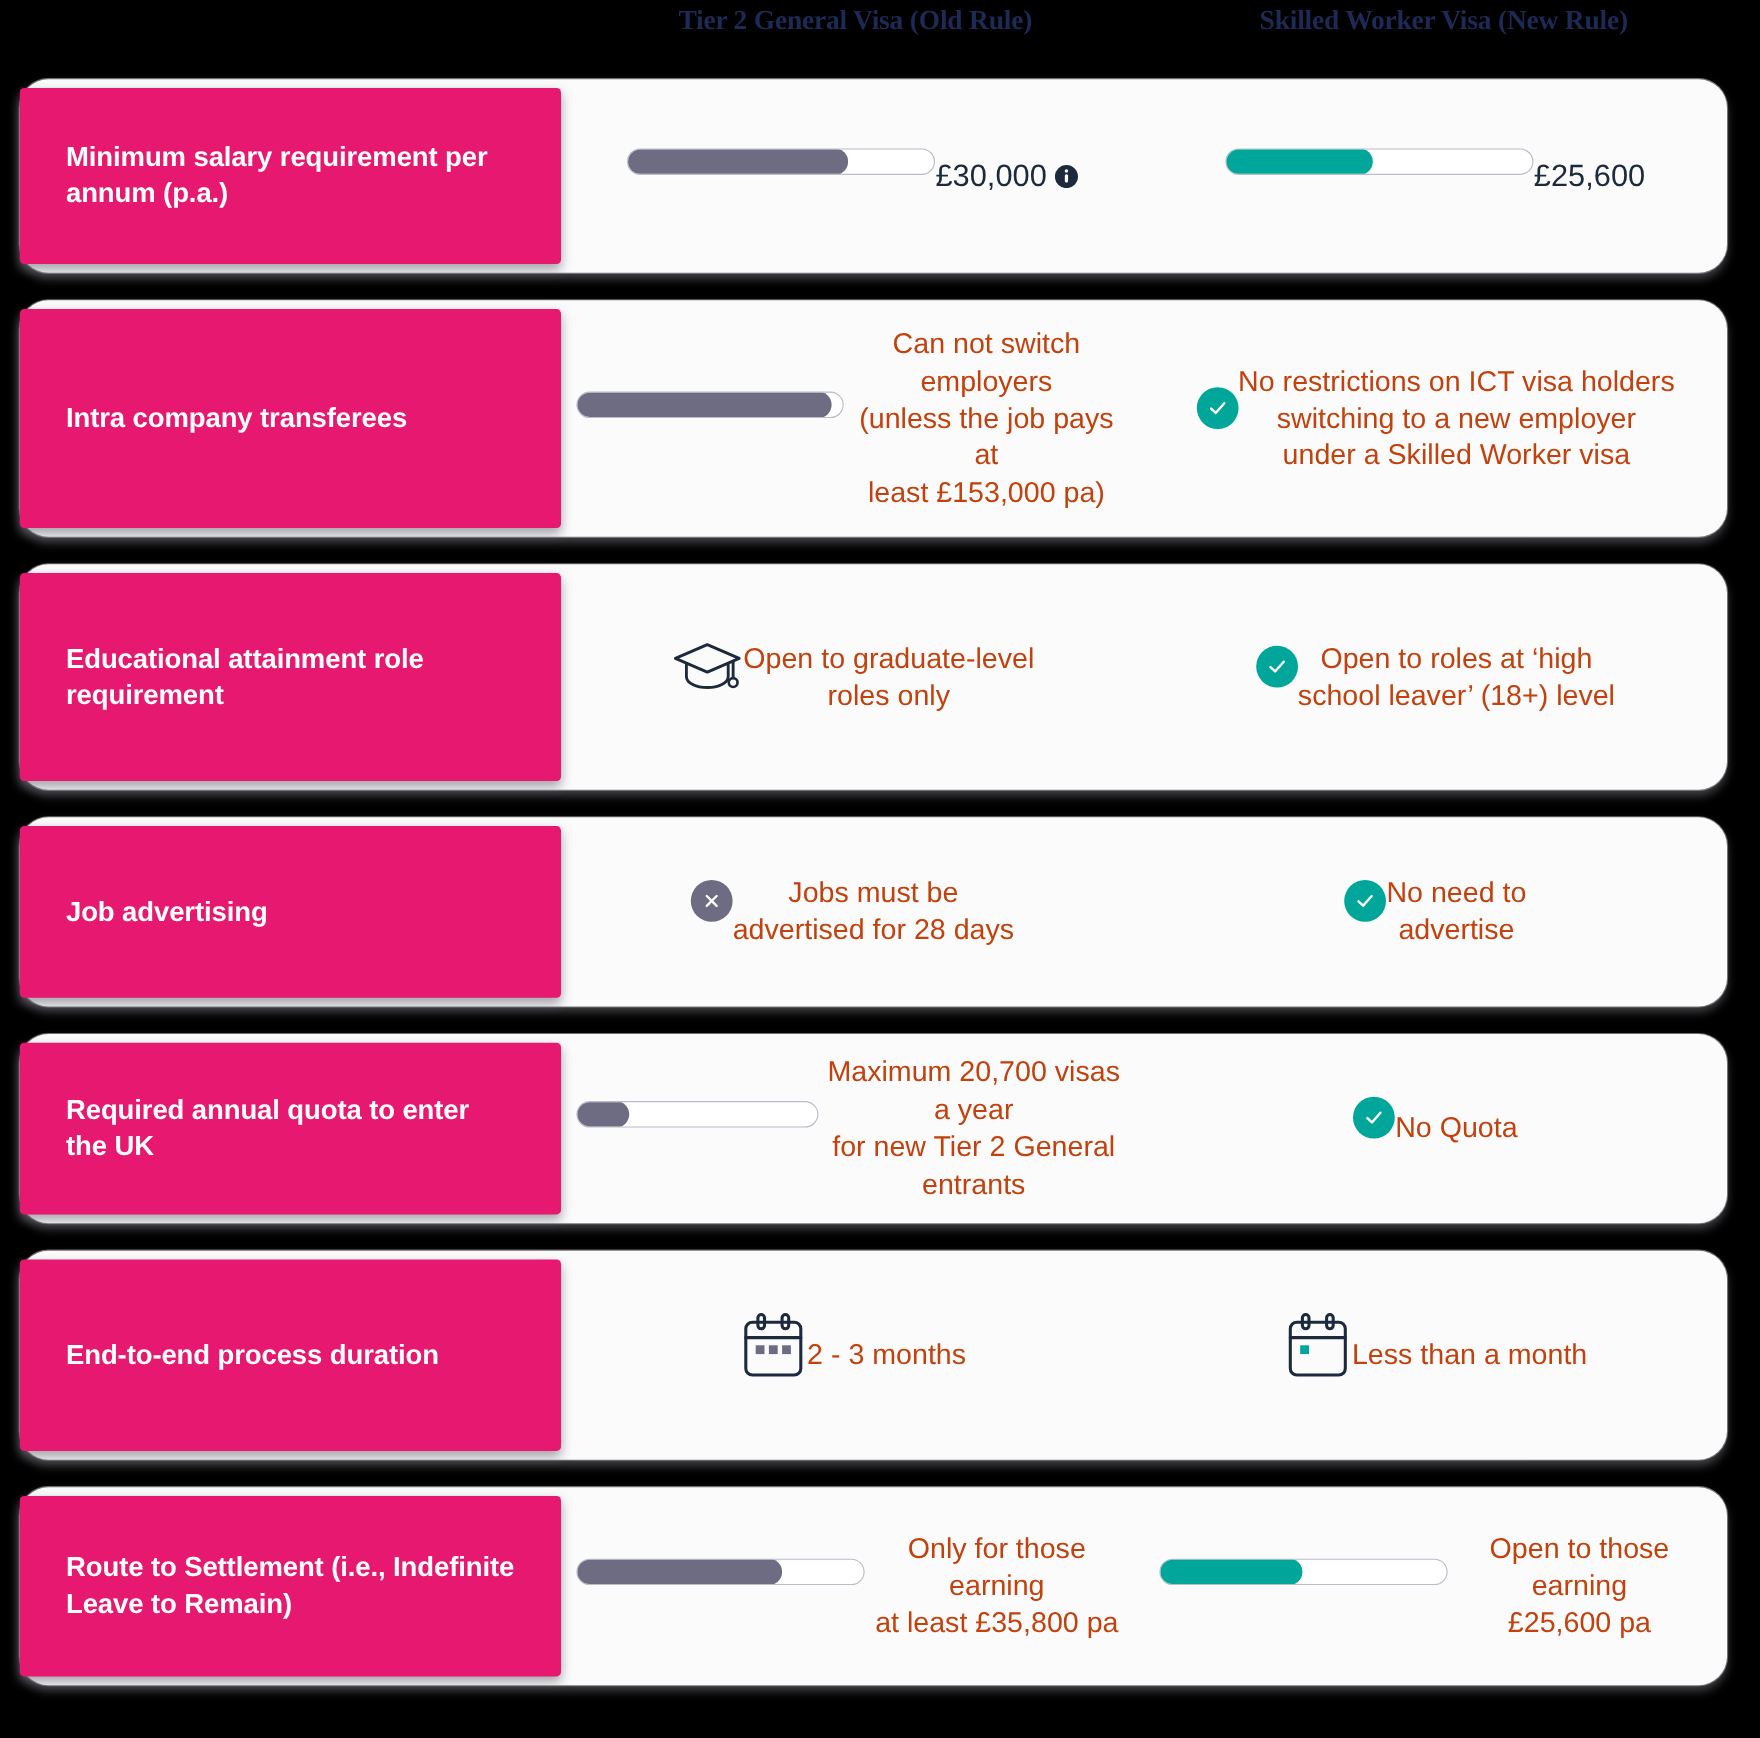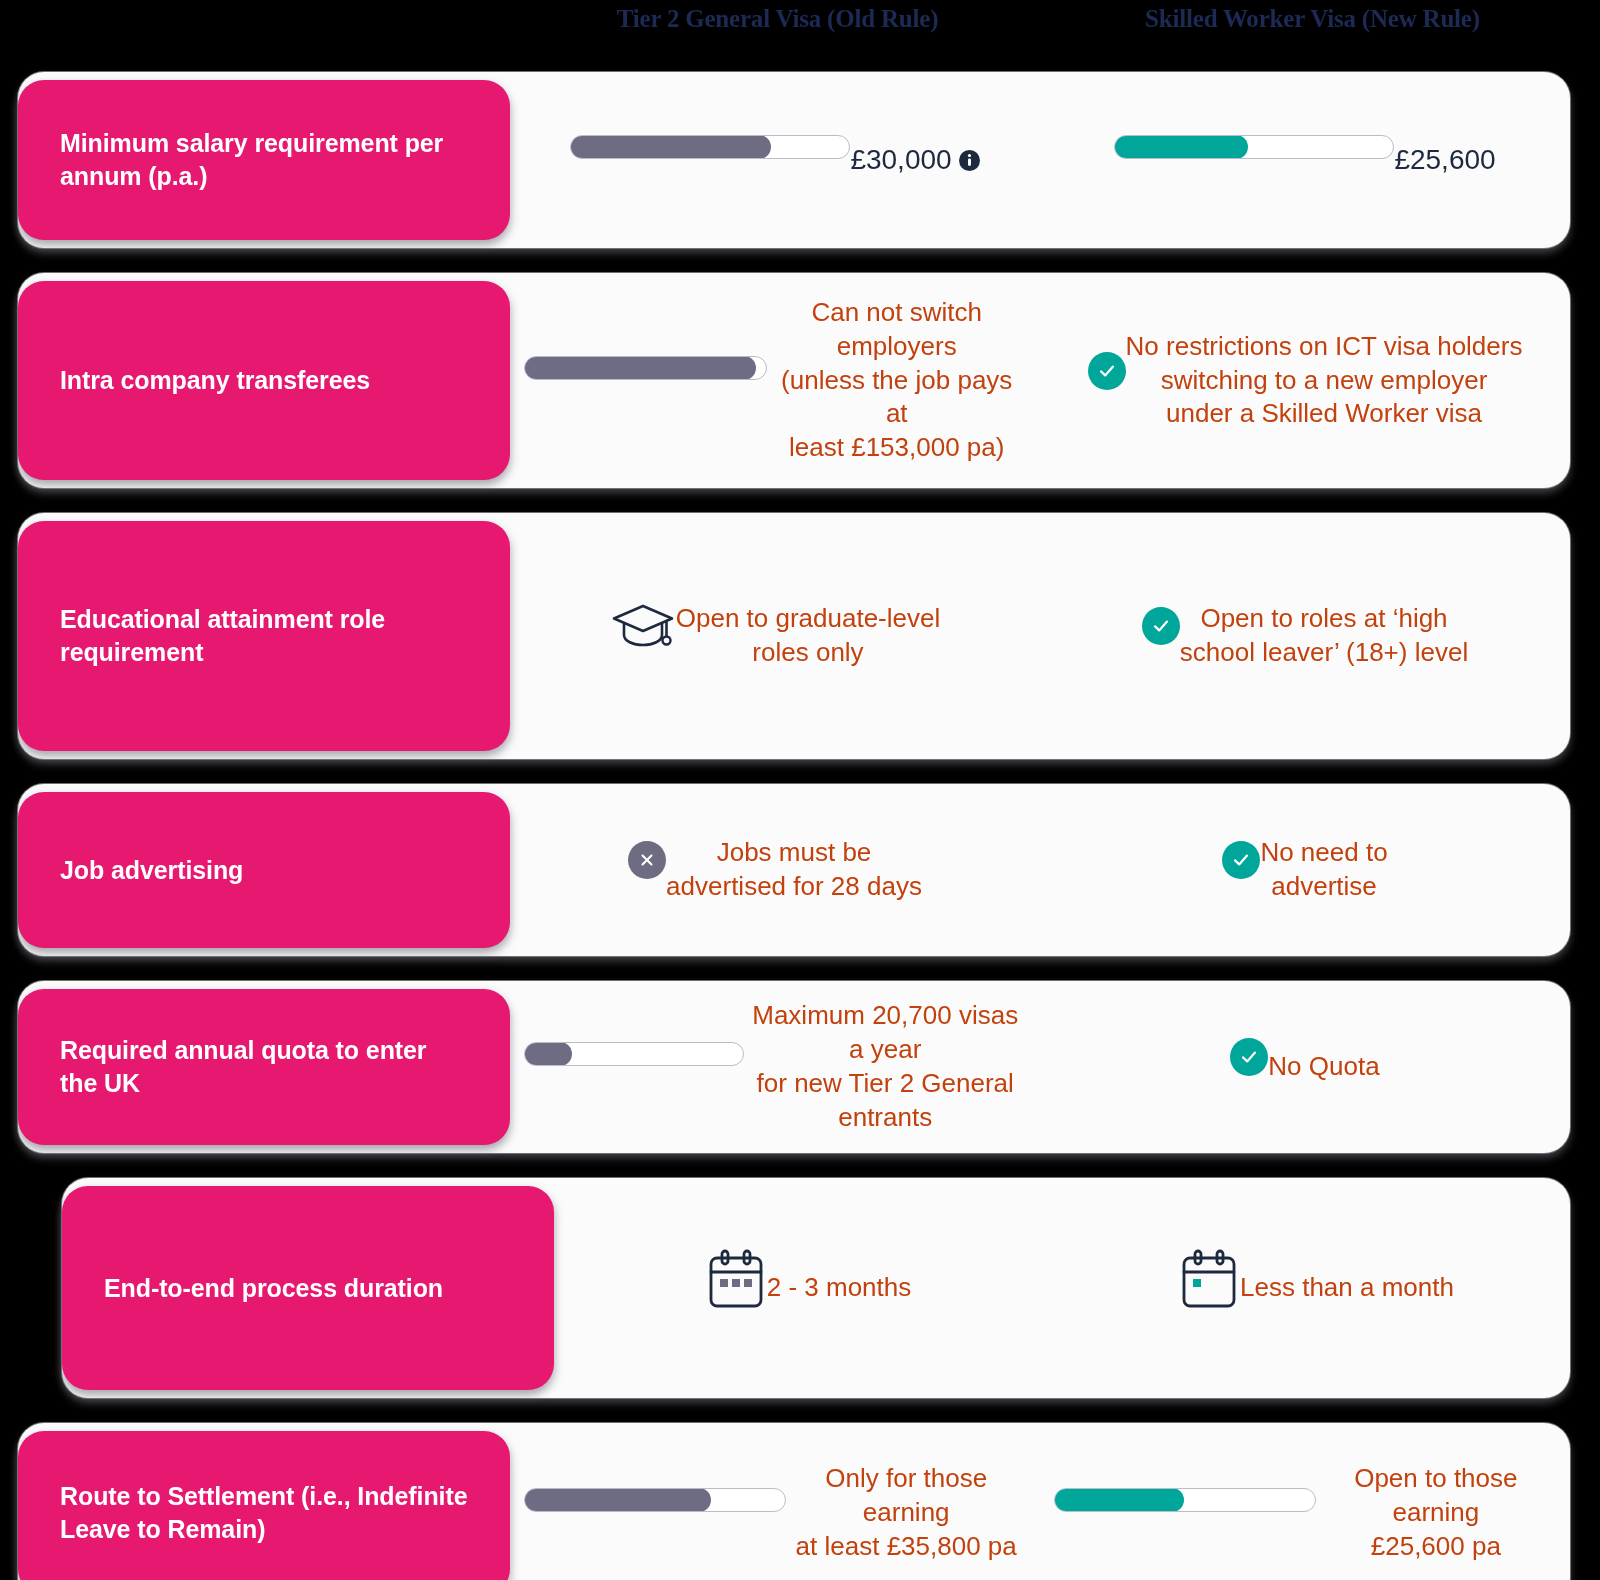--- a/index.html
+++ b/index.html
@@ -51,24 +51,24 @@
   }
 
   .row {
     position: relative;
     margin: 0 0 25px 0;
     padding: 0 30px 0 18px;
     box-sizing: border-box;
     height: 176px;
   }
   .row.r2 { height: 215px; }
-  .row.r3 { height: 246px; }
+  .row.r3 { height: 205px; }
   .row.r4 { height: 172px; }
   .row.r5 { height: 172px; }
-  .row.r6 { height: 220px; margin-left: 44px; }
+  .row.r6 { height: 190px; }
   .row.r7 { height: 180px; }
 
   
   .shell {
     position: absolute;
     left: 18px;
     right: 30px;
     top: 0;
     bottom: 0;
     background: #fbfbfc;
@@ -93,21 +93,21 @@
     align-items: center;
     z-index: 3;
   }
   .pink {
     position: absolute;
     left: 0;
     right: 0;
     top: 8px;
     bottom: 8px;
     background: #e6186f;
-    border-radius: 26px;
+    border-radius: 4px;
     box-shadow: 0 5px 10px rgba(105,105,115,.6);
     display: flex;
     align-items: center;
     padding: 0 42px;
     box-sizing: border-box;
   }
   .pink-text {
     color: #ffffff;
     font-size: 25px;
     font-weight: 700;

